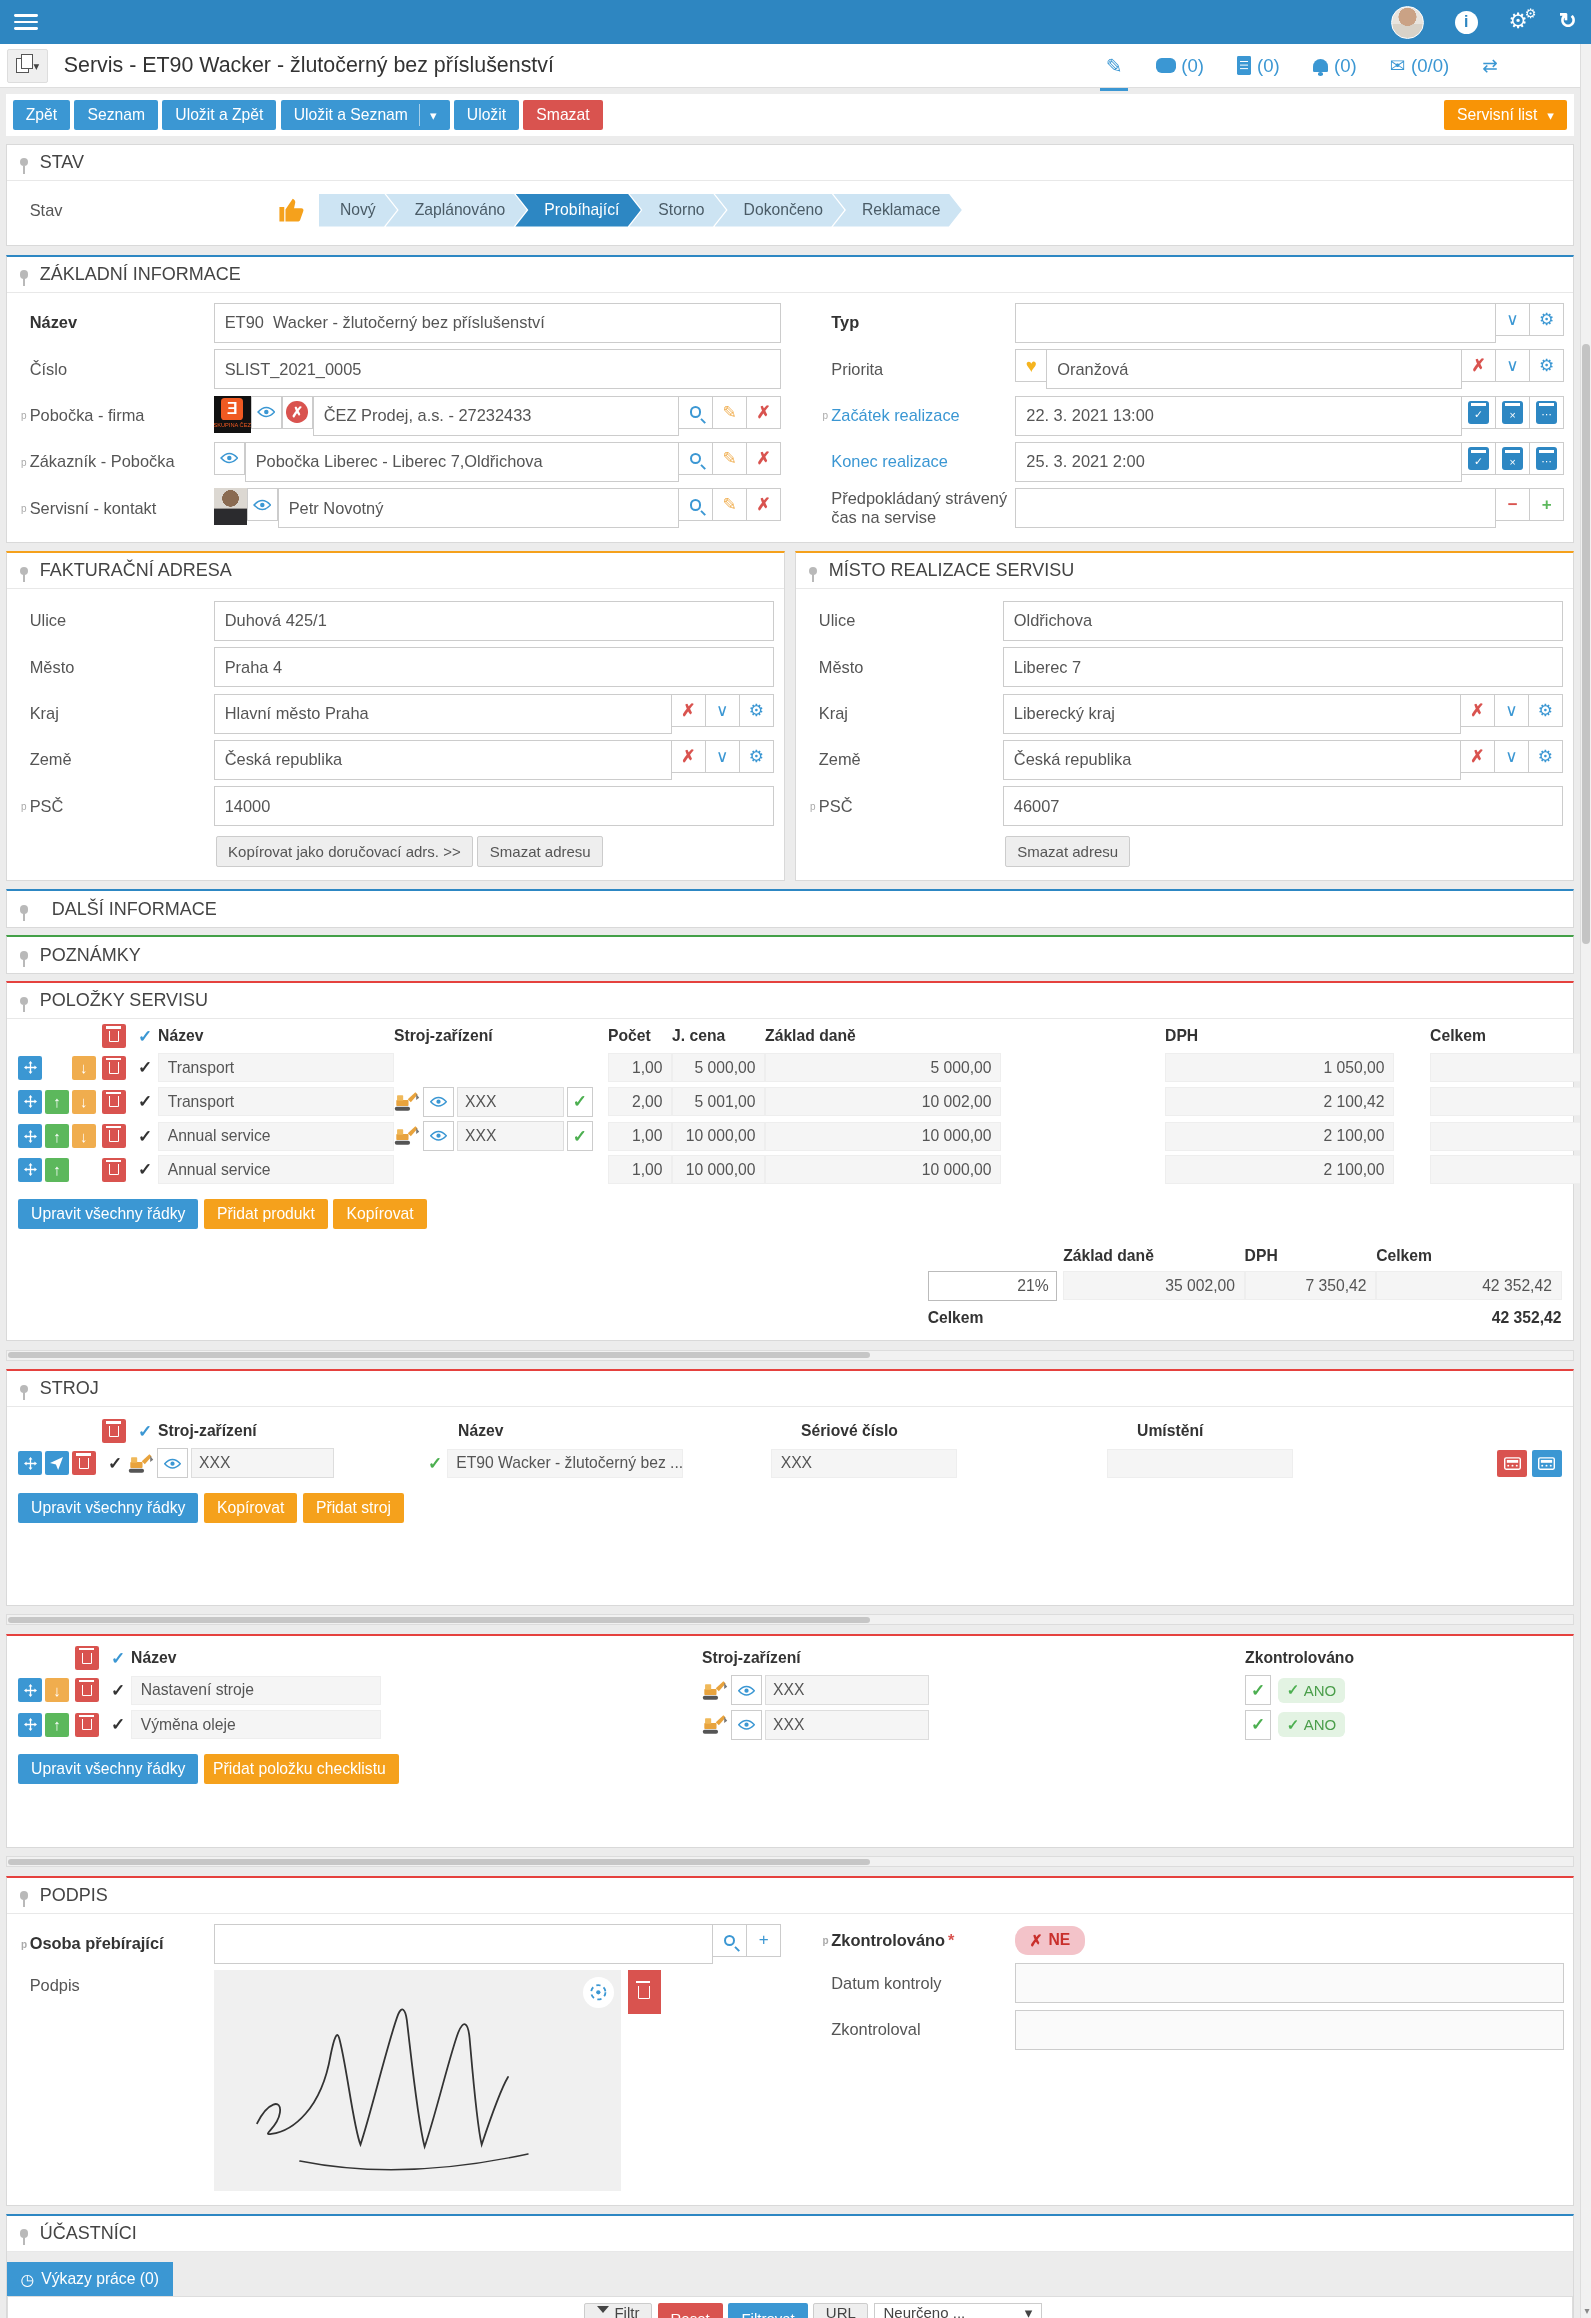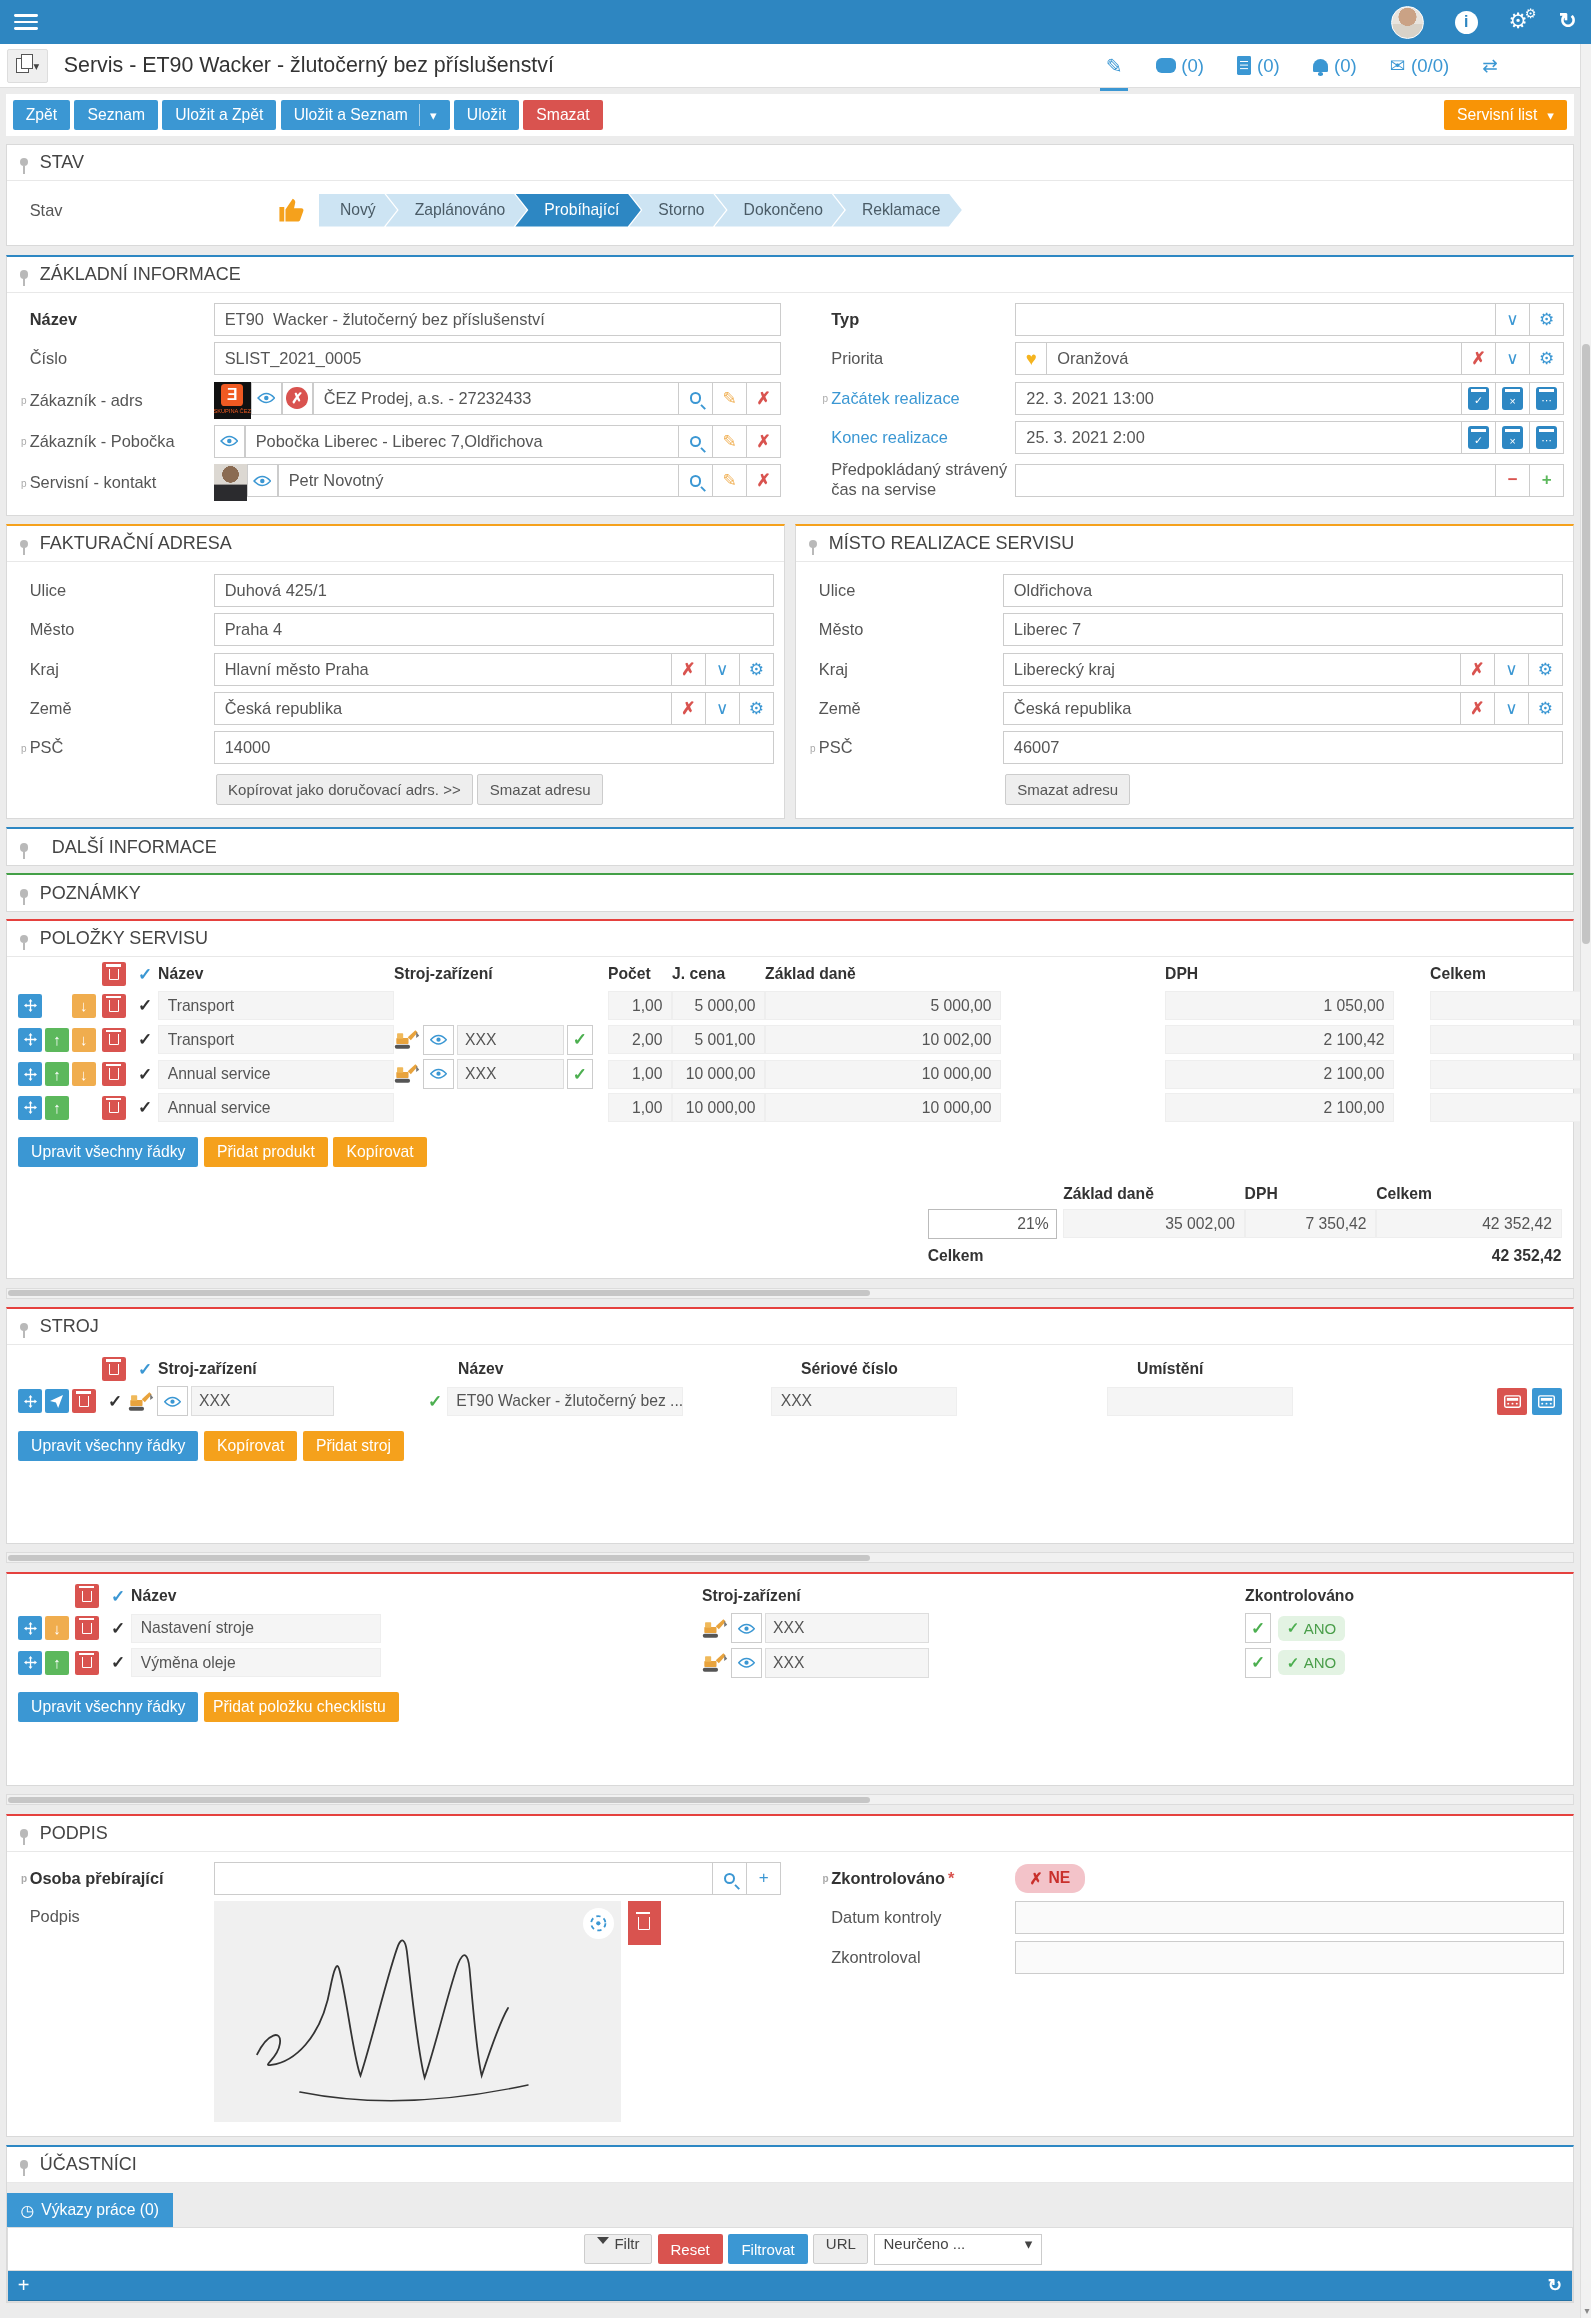--- a/index.html
+++ b/index.html
@@ -72,21 +72,21 @@
   .fwrap { display:flex; padding:10px 0 7.1px; }
   .fcol { width:783px; padding:0 8.6px 0 0; }
   .fcol.right { padding-left:18.6px; }
   .frow { display:flex; align-items:center; margin-bottom:6.4px; min-height:33px; }
   .flabel { width:207px; padding-left:23px; font-size:16.4px; color:#555; flex:0 0 auto; position:relative; }
   .flabel.bold { font-weight:bold; color:#333; }
   .flabel.link { color:#3b97d3; }
   .pmark { position:absolute; left:14.3px; top:4.3px; font-size:10px; color:#aaa; }
   .req { color:#d9534f; font-weight:bold; margin-left:2.9px; }
   .fctrl { flex:1; display:flex; align-items:stretch; }
-  .inp { height:33px; border:0.7px solid #ccc; padding:0 10px; font-size:16.4px; color:#555;
+  .inp { height:40px; border:0.7px solid #ccc; padding:0 10px; font-size:16.4px; color:#555;
          background:#fff; flex:1; font-family:inherit; min-width:0; }
   .inp.dis { background:#fafafa; }
   .cellic { width:34px; height:33px; border:0.7px solid #ccc; border-left:none; background:#fff;
             display:flex; align-items:center; justify-content:center; font-size:17px; cursor:pointer; flex:0 0 auto; }
   .ic-blue { color:#3b97d3; } .ic-red { color:#d9534f; font-weight:bold; }
   .ic-orange { color:#f0ad4e; } .ic-green { color:#5cb85c; font-weight:bold; }
   .mag { width:11.4px; height:11.4px; border:2.1px solid #3b97d3; border-radius:50%; position:relative; }
   .mag::after { content:""; position:absolute; width:2.1px; height:5.7px; background:#3b97d3;
                 transform:rotate(-45deg); left:10px; top:9.3px; }
   .eyebox { width:31px; height:33px; border:0.7px solid #ccc; background:#fff;
@@ -305,21 +305,21 @@
               <input class="inp" value="ET90  Wacker - žlutočerný bez příslušenství" style="">
             </div>
         </div>
         <div class="frow">
           <div class="flabel">Číslo</div>
           <div class="fctrl">
               <input class="inp" value="SLIST_2021_0005" style="">
             </div>
         </div>
         <div class="frow">
-          <div class="flabel"><span class="pmark">p</span><span>Zákazník - adrs</span></div>
+          <div class="flabel"><span class="pmark">p</span><span>Pobočka - firma</span></div>
           <div class="fctrl">
             <div class="cezlogo">
                 <div class="cezmark">Ǝ</div>
                 <div class="cezsub">SKUPINA ČEZ</div>
               </div>
             <div class="eyebox">
                 <svg width="18.6" height="12" viewBox="0 0 24 16">
                   <path d="M1 8 Q12 -4 23 8 Q12 20 1 8Z" fill="none" stroke="#3b97d3" stroke-width="2"></path>
                   <circle cx="12" cy="8" r="3" fill="#3b97d3"></circle>
                 </svg>

